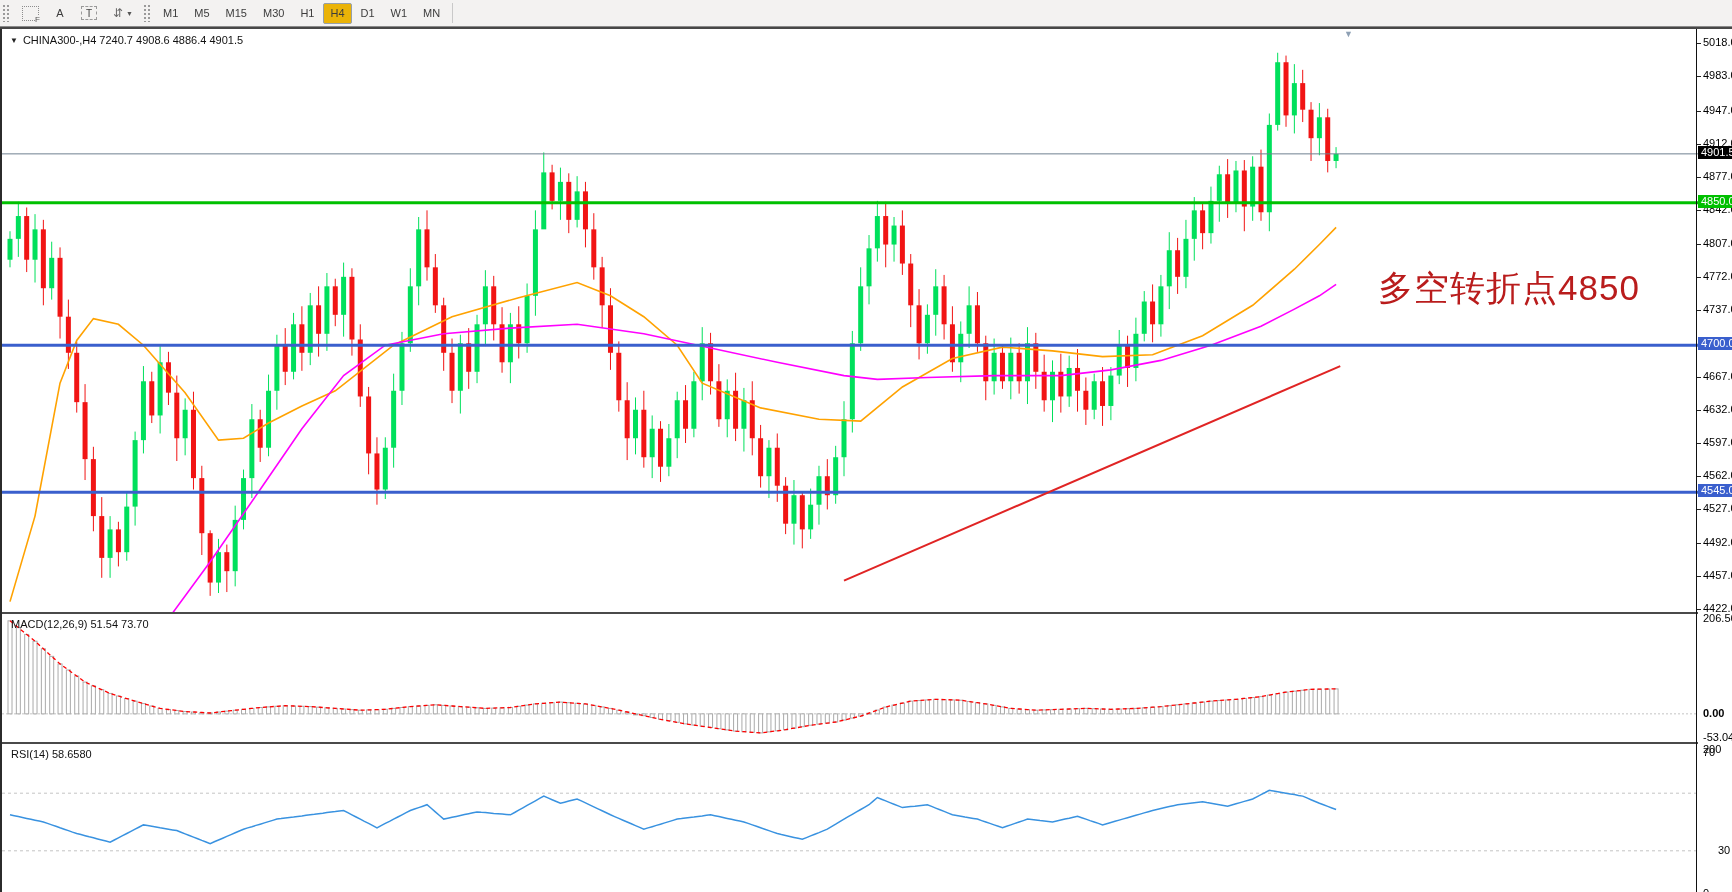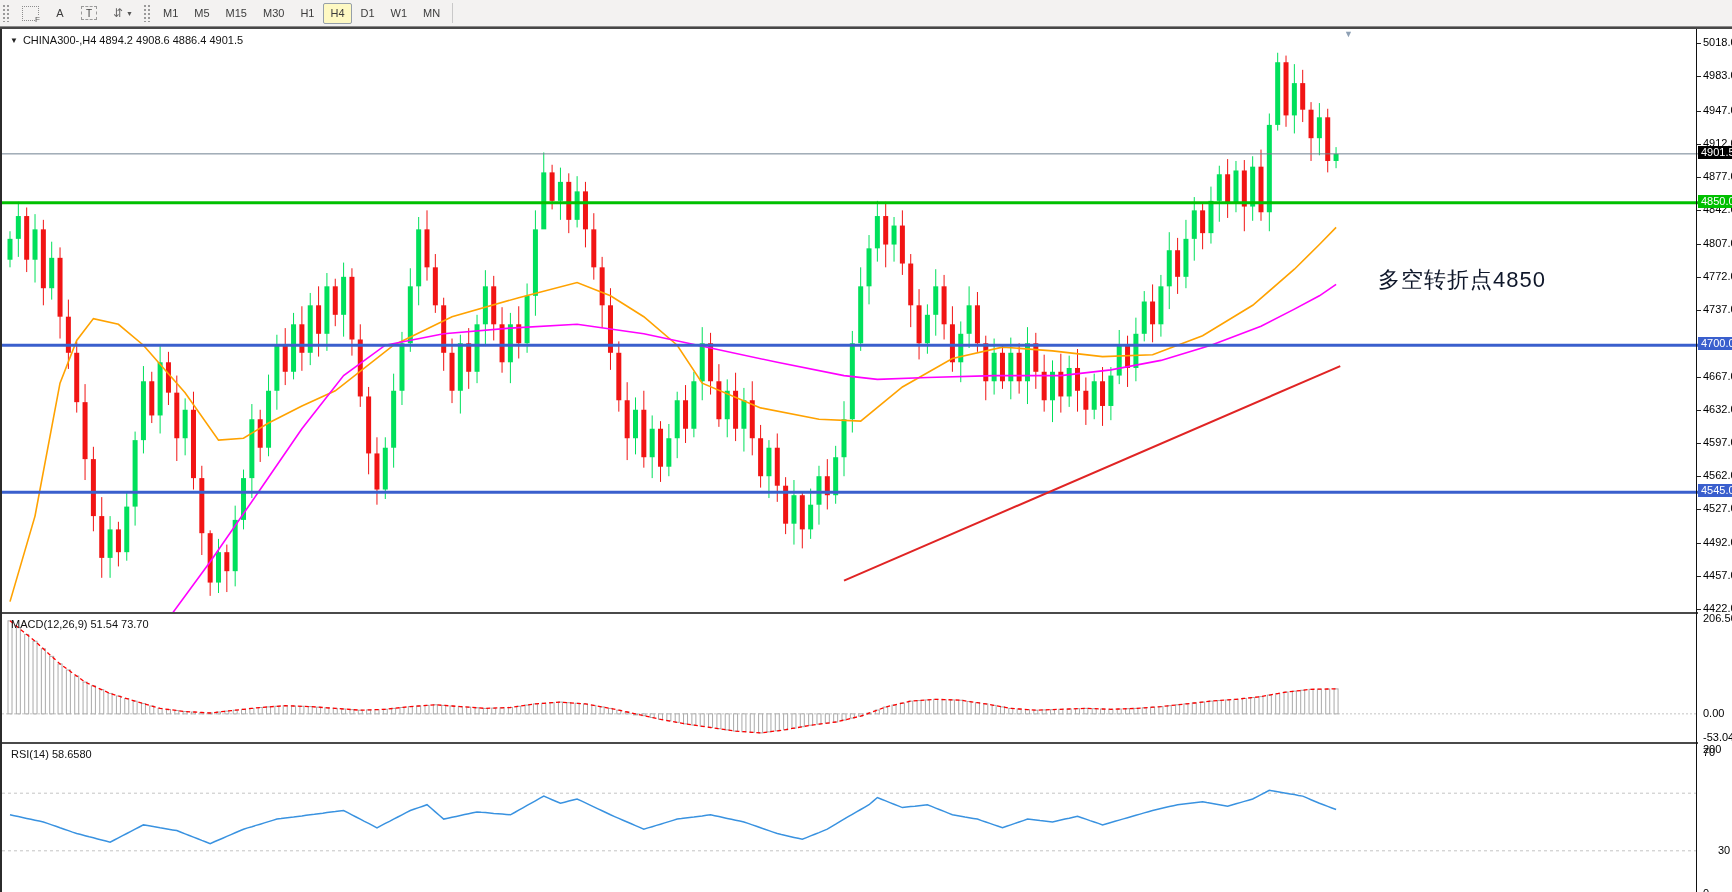--- a/index.html
+++ b/index.html
@@ -2,38 +2,38 @@
 <html><head>
 <meta charset="utf-8">
 <style>
   html,body{margin:0;padding:0;background:#fff;}
   body{width:1732px;height:892px;overflow:hidden;font-family:"Liberation Sans","DejaVu Sans",sans-serif;-webkit-font-smoothing:antialiased;}
   .app{position:relative;width:1732px;height:892px;background:#fff;}
   
   .toolbar{position:absolute;left:0;top:0;width:1732px;height:27px;background:#f3f2f1;border-bottom:1px solid #8a8a8a;display:flex;align-items:center;box-sizing:border-box;}
   .grip{width:9px;height:18px;margin:0 3px 0 2px;background-image:radial-gradient(#9a9a9a 34%,transparent 36%);background-size:4px 4px;}
   .tbtn{height:21px;min-width:24px;border:1px solid transparent;background:transparent;color:#3c3c3c;font-size:11px;display:flex;align-items:center;justify-content:center;margin:0 1px;cursor:default;font-family:inherit;}
-  .tbtn.active{background:#fef9c3;border:1px solid #96a0aa;border-radius:2px;}
+  .tbtn.active{background:#eab308;border:1px solid #96a0aa;border-radius:2px;}
   .tfgroup{display:flex;align-items:center;}
   .vsep{width:1px;height:20px;background:#c9c9c9;margin:0 4px;}
   .icon-f{position:relative;width:15px;height:13px;border:1px dotted #8d8d8d;font-size:7px;color:#555;}
   .icon-f i{position:absolute;right:-2px;bottom:-4px;font-style:normal;font-size:8px;background:#f3f2f1;}
   .icon-t{width:14px;height:12px;border:1px dashed #9a9a9a;font-size:10px;color:#444;display:flex;align-items:center;justify-content:center;}
   .icon-cursor{font-size:12px;color:#666;}
   .caret{font-size:7px;color:#555;margin-left:3px;}
   
   .chartwrap{position:absolute;left:0;top:27px;width:1732px;height:865px;background:#fff;border-top:2px solid #474747;box-sizing:border-box;}
   .plot{position:absolute;left:0;top:0;width:1696px;height:865px;border-left:2px solid #2b2b2b;box-sizing:border-box;}
   .axiscol{position:absolute;left:1696px;top:0;width:36px;height:865px;border-left:1px solid #111;box-sizing:border-box;font-size:11px;color:#000;}
   svg{display:block;}
   .sep{position:absolute;left:0;width:1696px;height:2px;background:#4a4a4a;}
   .paneltitle{position:absolute;left:9px;font-size:11px;color:#111;z-index:30;}
   .charttitle{position:absolute;left:8px;top:5px;font-size:11px;color:#111;z-index:30;display:flex;align-items:center;gap:5px;}
   .charttitle .tri{font-size:8px;color:#222;}
-  .annotation{position:absolute;z-index:25;font-size:22px;color:#0f172a;letter-spacing:1px;white-space:nowrap;}
+  .annotation{position:absolute;z-index:25;font-size:35px;color:#b91c1c;letter-spacing:1px;white-space:nowrap;}
   .pricetick{position:absolute;left:6px;white-space:nowrap;}
   .tickmark{position:absolute;left:0;width:4px;height:1px;background:#222;}
   .badge{position:absolute;left:1px;padding:0 3px 1px 3px;color:#fff;white-space:nowrap;z-index:5;}
   .scrollmark{position:absolute;top:0px;font-size:9px;color:#8ea0b4;z-index:20;}
 </style>
 </head>
 <body>
 
 <div class="app">
 
@@ -66,21 +66,21 @@
         <button class="tbtn">W1</button>
         <button class="tbtn">MN</button>
       </div>
     <div class="vsep"></div>
   </div>
 
   <div class="chartwrap">
     <div class="plot">
       <div class="charttitle">
         <span class="tri">▼</span>
-        <span>CHINA300-,H4  4894.2 4908.6 4886.4 4901.5</span>
+        <span>CHINA300-,H4  7240.7 4908.6 4886.4 4901.5</span>
       </div>
       <span class="scrollmark" id="scrollMark" style="left: 1342px;">▼</span>
       <svg id="mainSvg" width="1696" height="583" style="position:absolute;left:0;top:0;">
           <g>
             <line x1="8" x2="8" y1="202.2459283387622" y2="238.3273615635179" stroke="#00e05c" stroke-width="1"></line>
             <rect x="5.5" y="209.84201954397395" width="5" height="20.889250814332257" fill="#00e05c"></rect>
             <line x1="16.34" x2="16.34" y1="172.8110749185668" y2="227.8827361563518" stroke="#00e05c" stroke-width="1"></line>
             <rect x="13.84" y="187.05374592833874" width="5" height="22.788273615635205" fill="#00e05c"></rect>
             <line x1="24.68" x2="24.68" y1="178.50814332247558" y2="243.07491856677527" stroke="#f11414" stroke-width="1"></line>
             <rect x="22.18" y="187.05374592833874" width="5" height="43.67752442996746" fill="#f11414"></rect>
@@ -620,21 +620,21 @@
         <span class="pricetick" style="top: 506.686px;">4492.0</span>
         <div class="tickmark" style="top: 546.919px;"></div>
         <span class="pricetick" style="top: 539.919px;">4457.0</span>
         <div class="tickmark" style="top: 580.151px;"></div>
         <span class="pricetick" style="top: 573.151px;">4422.0</span>
         <span class="badge" style="top: 116.861px; background: rgb(0, 0, 0);">4901.5</span>
         <span class="badge" style="top: 165.761px; background: rgb(0, 192, 0);">4850.0</span>
         <span class="badge" style="top: 308.187px; background: rgb(58, 95, 205);">4700.0</span>
         <span class="badge" style="top: 455.362px; background: rgb(58, 95, 205);">4545.0</span>
         <span class="pricetick" style="top: 582.993px;">206.56</span>
-        <span class="pricetick" style="top: 677.858px;">0.00</span>
+        <span class="pricetick" style="top: 677.858px; font-weight: bold;">0.00</span>
         <span class="pricetick" style="top: 701.933px;">-53.04</span>
         <span class="pricetick" style="top: 714px;">200</span>
         <span class="pricetick" style="top: 717px;">70</span>
         <span class="pricetick" style="top: 814.8px; margin-left: 15px;">30</span>
         <span class="pricetick" style="top: 858px;">0</span>
       </div>
   </div>
 </div>
 
 </body></html>

